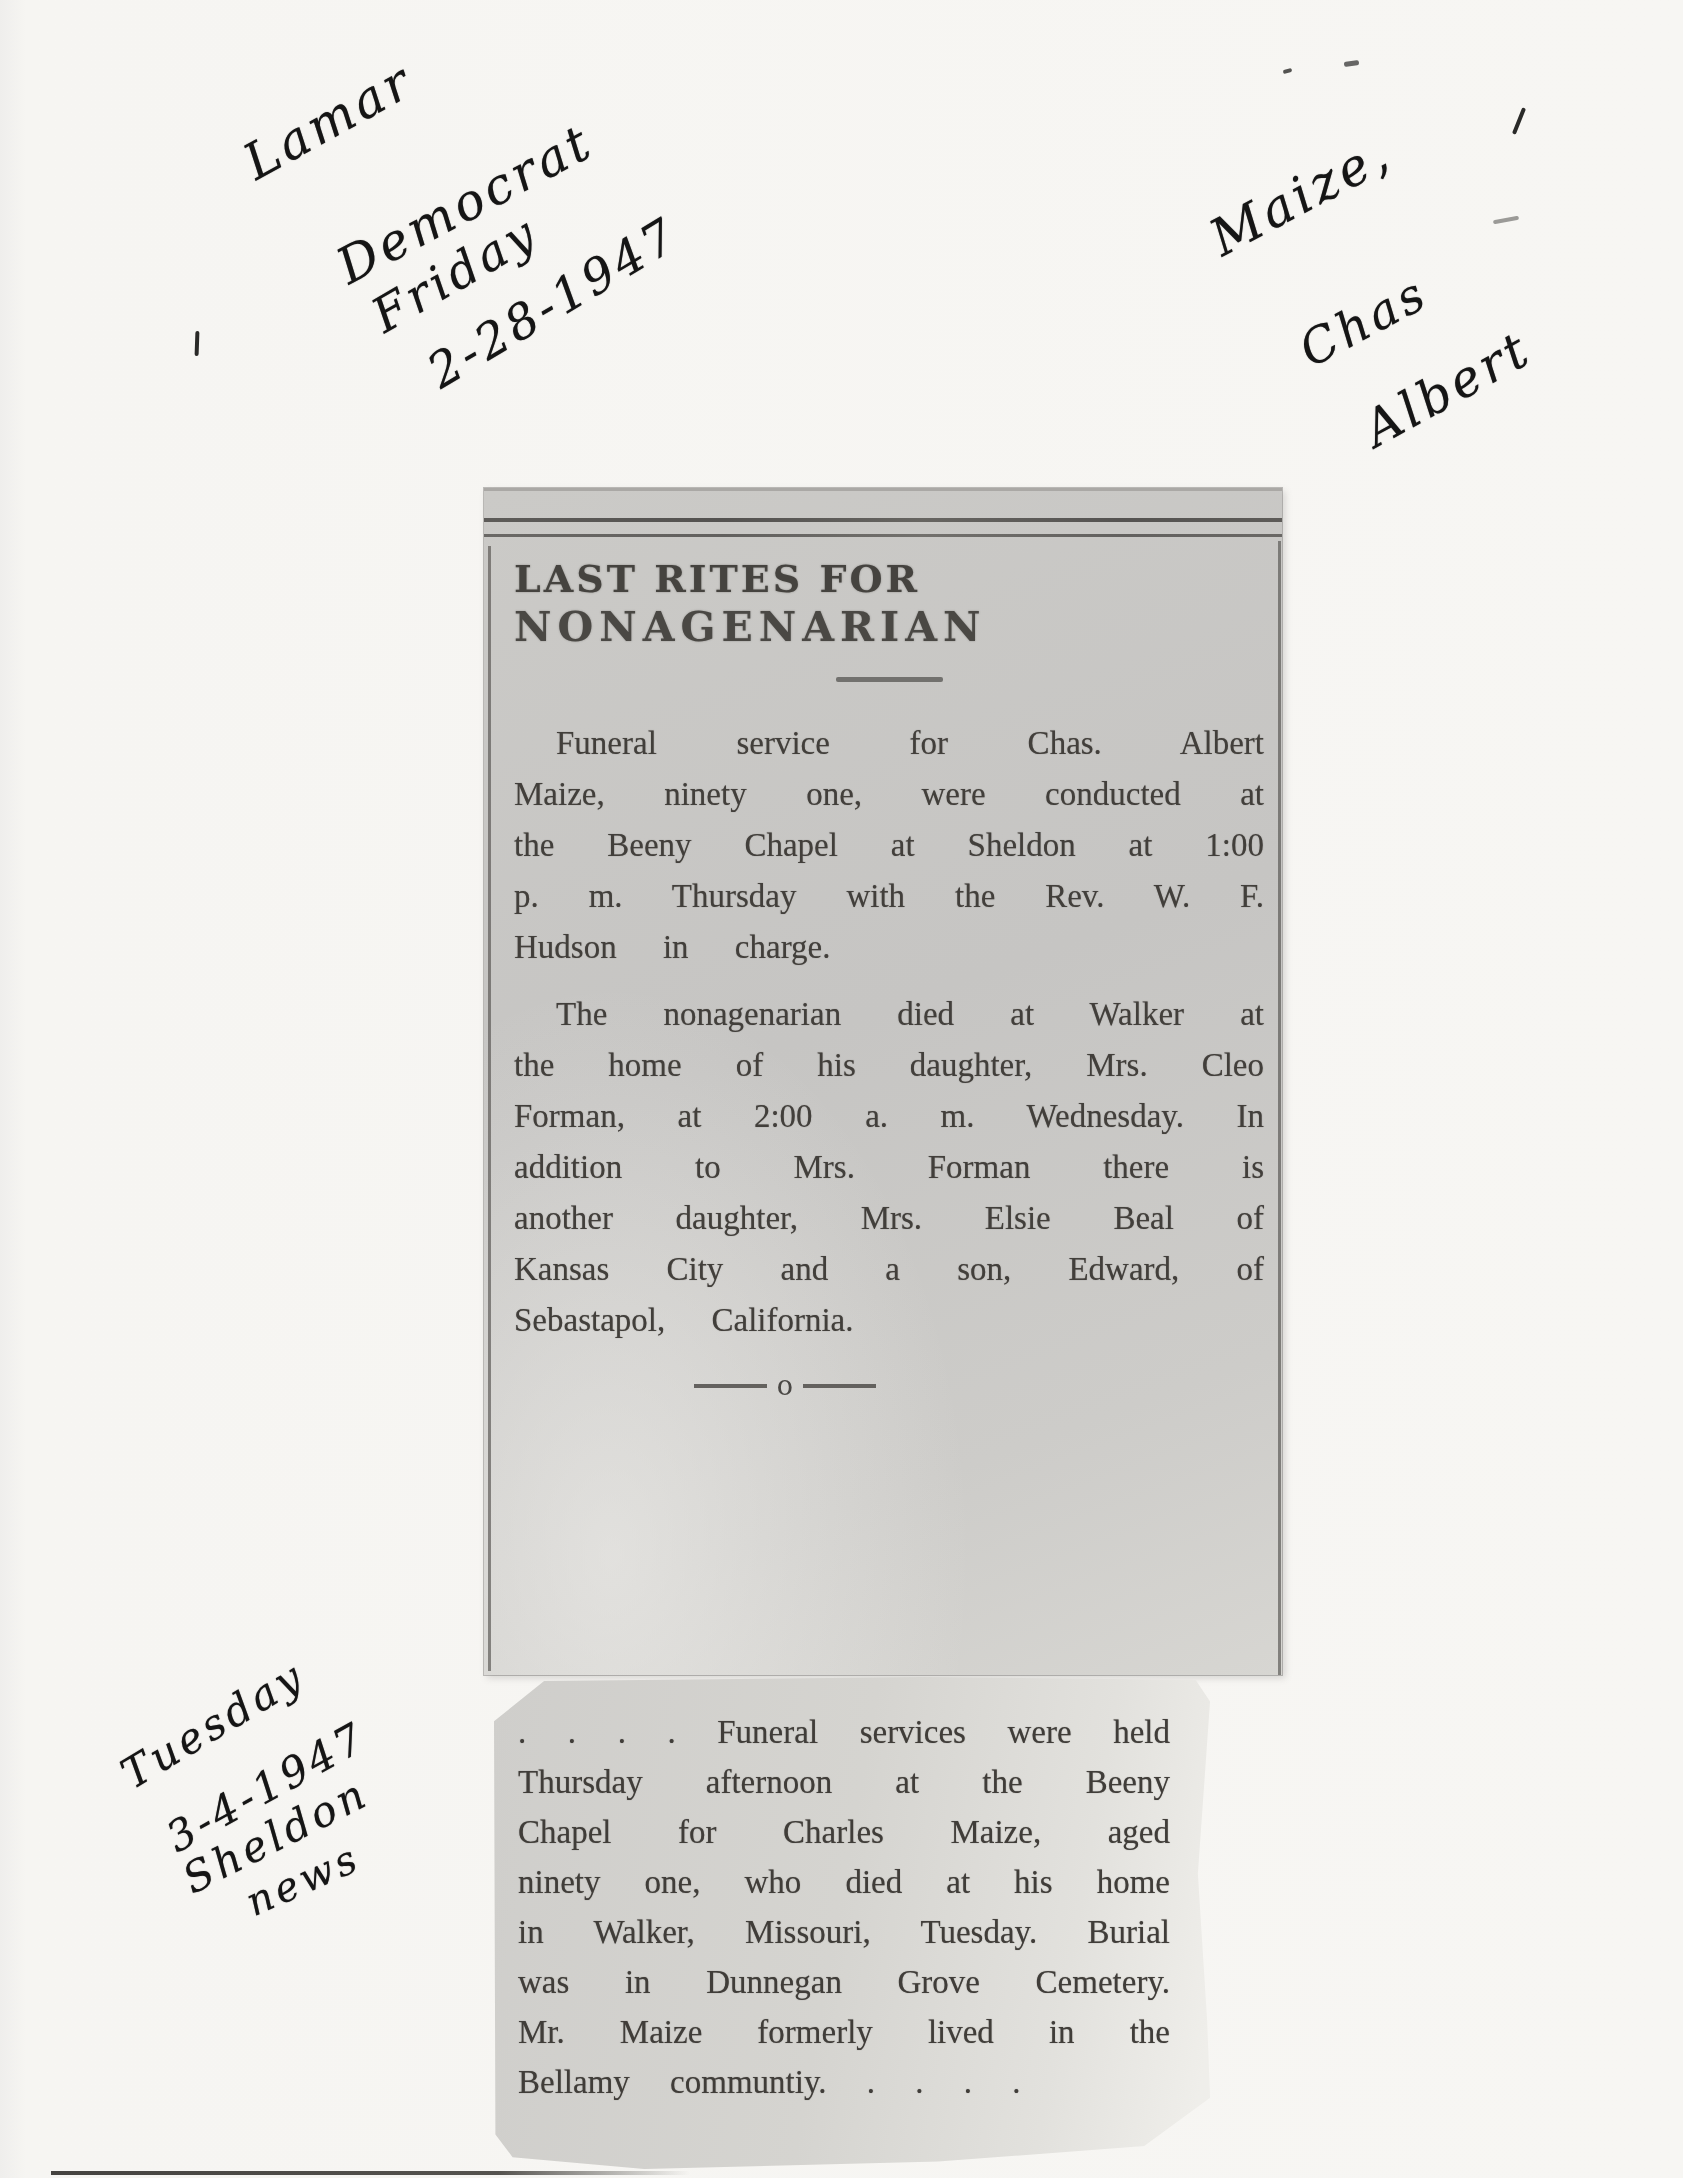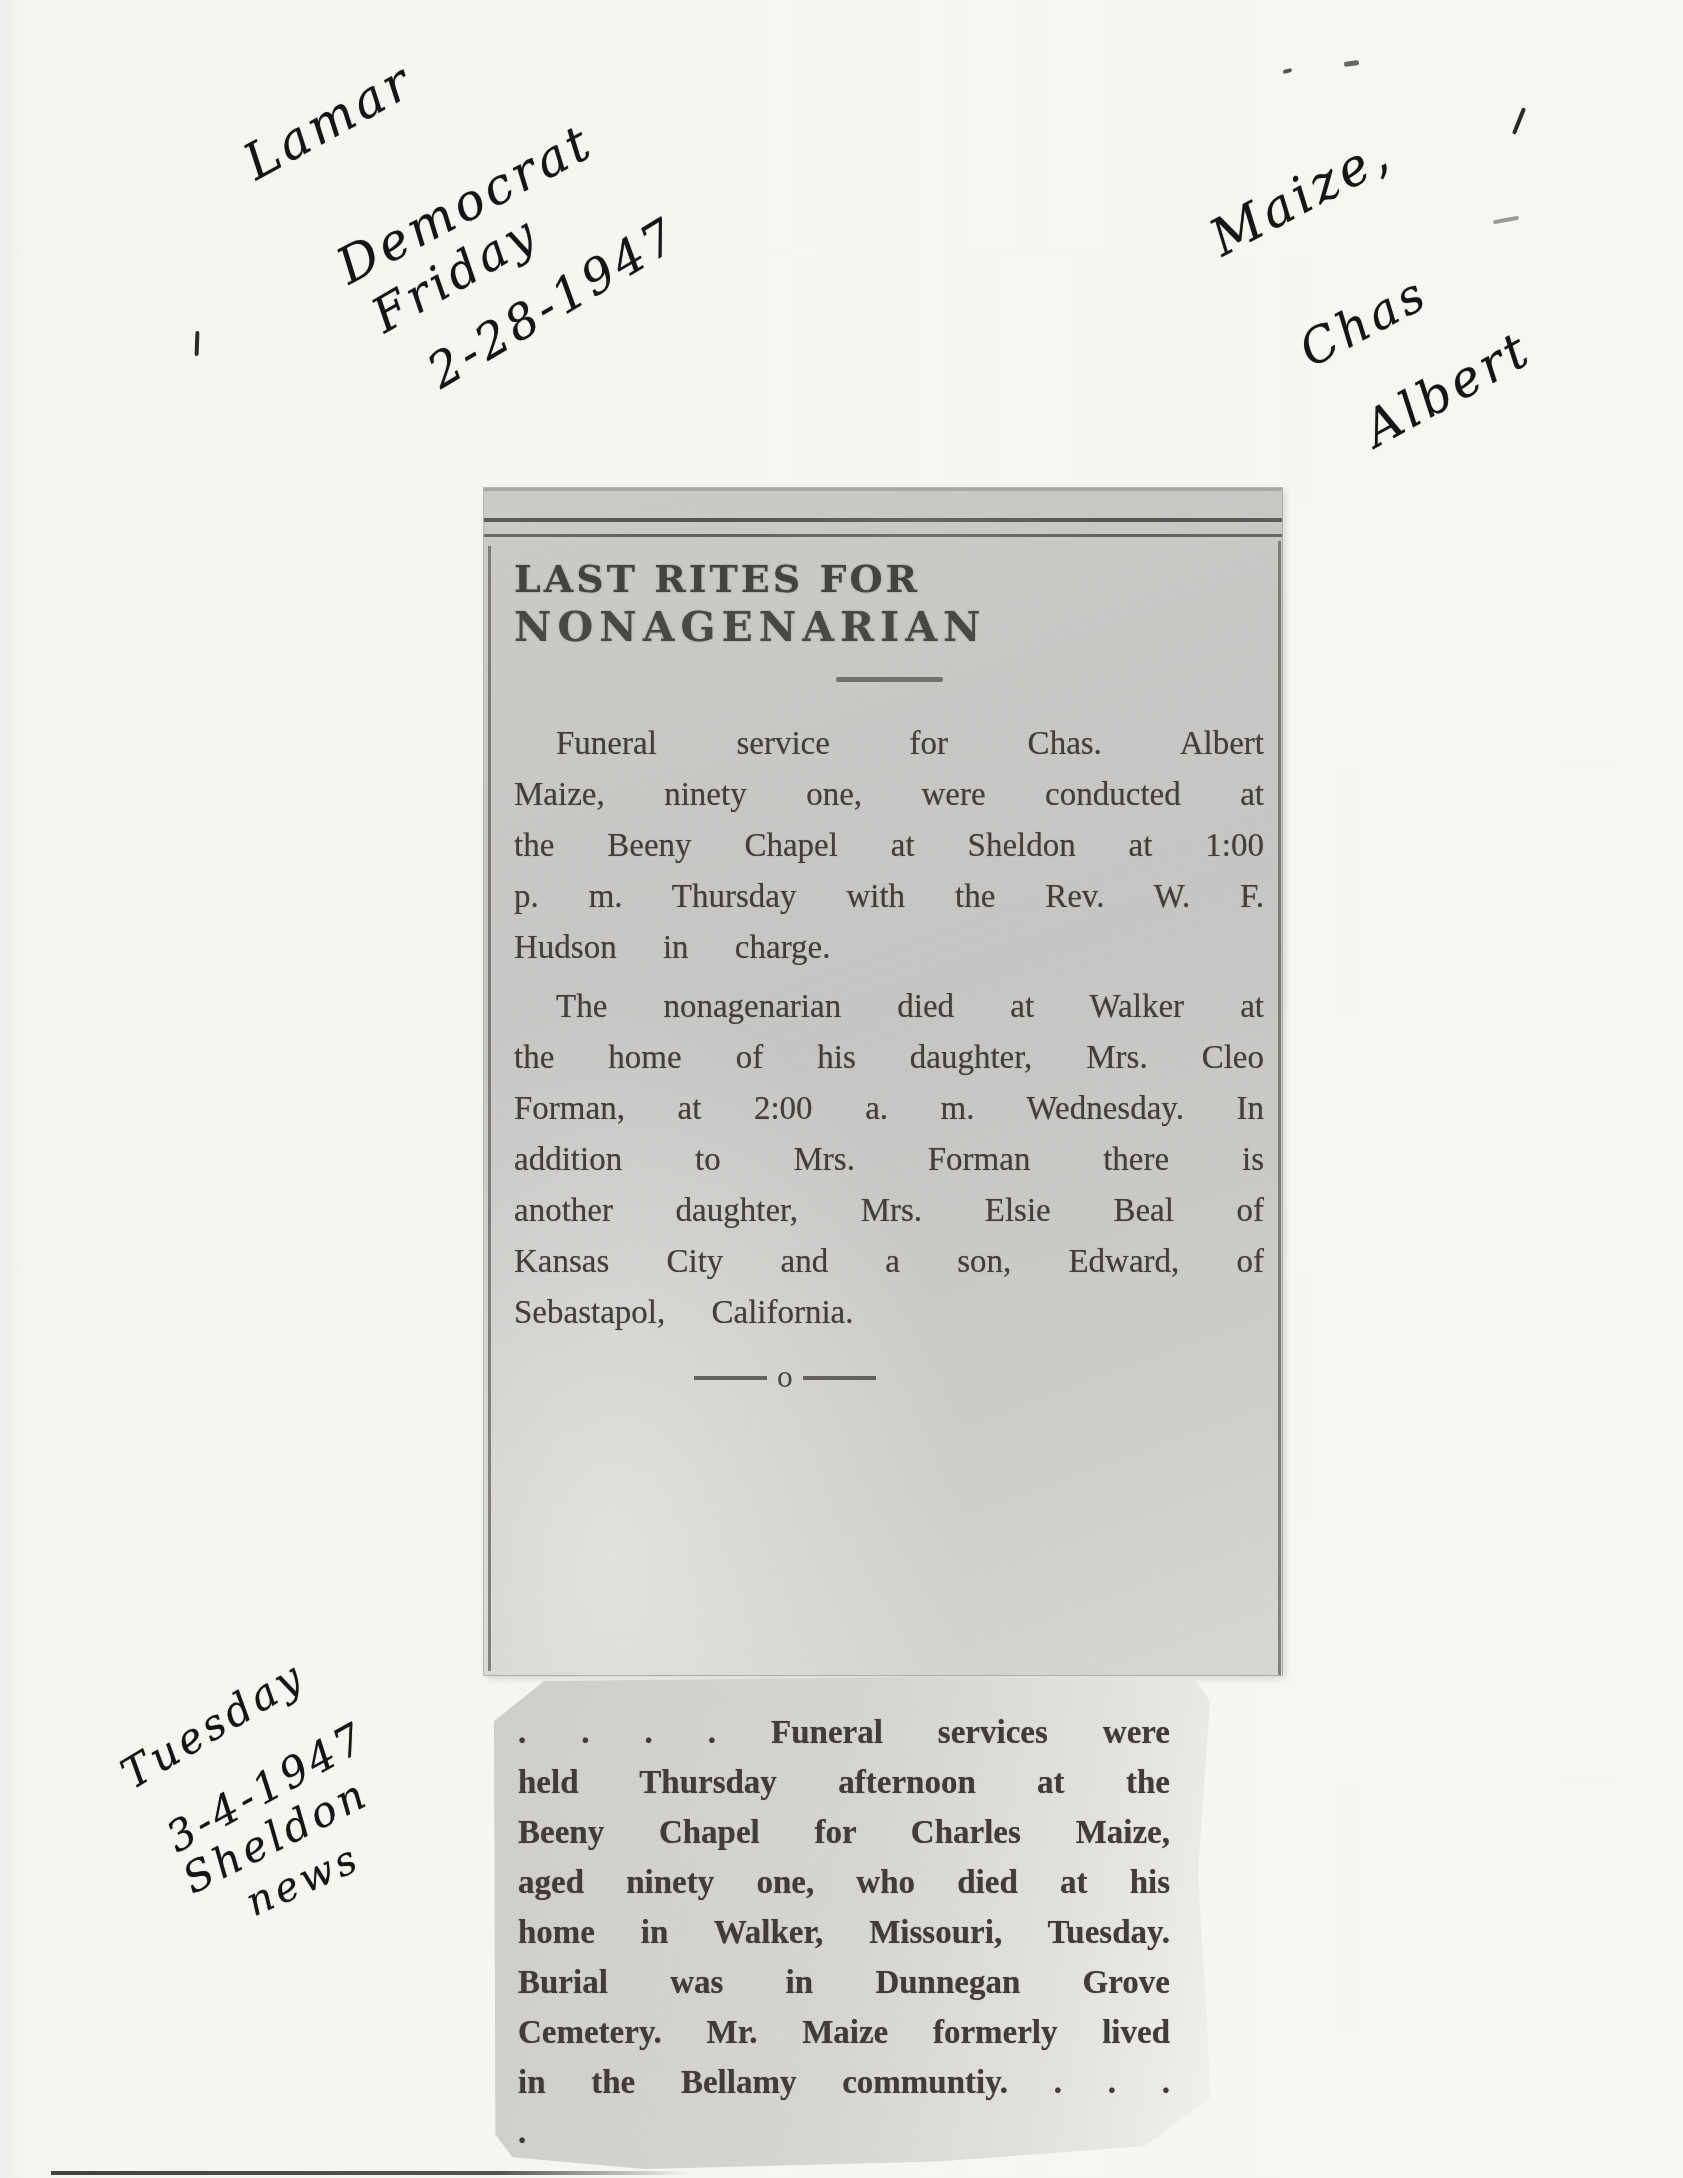--- a/index.html
+++ b/index.html
@@ -50,21 +50,21 @@
     font-family:"DejaVu Serif", serif;font-weight:bold;
     font-size:41px;line-height:51px;letter-spacing:6px;
     padding-right:2px;
     color:#4a4844;text-shadow:0 0 2px rgba(60,58,54,.4);
   }
   .head-divider{
     width:107px;height:5px;background:#5d5b57;opacity:.8;
     margin:24px auto 36px auto;border-radius:2px;
   }
   .news-body p{
-    margin:8px 0 6px 0;
+    margin:16px 0 6px 0;
     font-size:33px;line-height:51px;
     text-align:justify;text-indent:42px;
     word-spacing:38px;
     color:#423f3b;
     text-shadow:0 0 1px rgba(55,52,48,.5);
   }
   .o-divider{
     display:flex;align-items:center;justify-content:center;
     gap:10px;margin-top:26px;margin-right:208px;
     color:#4a4845;
@@ -79,21 +79,20 @@
     clip-path:polygon(0% 9%, 7% 0.8%, 60% 0%, 98% 0.6%, 100% 5%, 98.3% 40%, 99.6% 70%, 100% 85.5%, 90.8% 95.3%, 62% 98.5%, 21% 100%, 2.6% 97.6%, 0.2% 93%);
     filter:drop-shadow(2px 2px 2px rgba(100,98,94,.35));
   }
   .c2-content{
     padding:30px 40px 0 24px;
     font-size:33px;line-height:50px;
     text-align:justify;
     word-spacing:32px;
     color:#403d39;
     text-shadow:0 0 1px rgba(50,48,44,.55);
-    font-weight:bold;
   }
 
   
   .mark{position:absolute;background:#2a2a28;border-radius:2px;}
   .m-tick{left:1517px;top:107px;width:4px;height:28px;transform:rotate(22deg);}
   .m-dash{left:1493px;top:218px;width:26px;height:4px;transform:rotate(-10deg);opacity:.45;}
   .m-speck1{left:1283px;top:69px;width:9px;height:4px;transform:rotate(-15deg);opacity:.8;}
   .m-speck2{left:1344px;top:61px;width:15px;height:5px;transform:rotate(-8deg);opacity:.7;}
   .m-vstroke{left:195px;top:331px;width:4px;height:25px;transform:rotate(2deg);}
   .m-bottom{left:51px;top:2171px;width:639px;height:4px;

